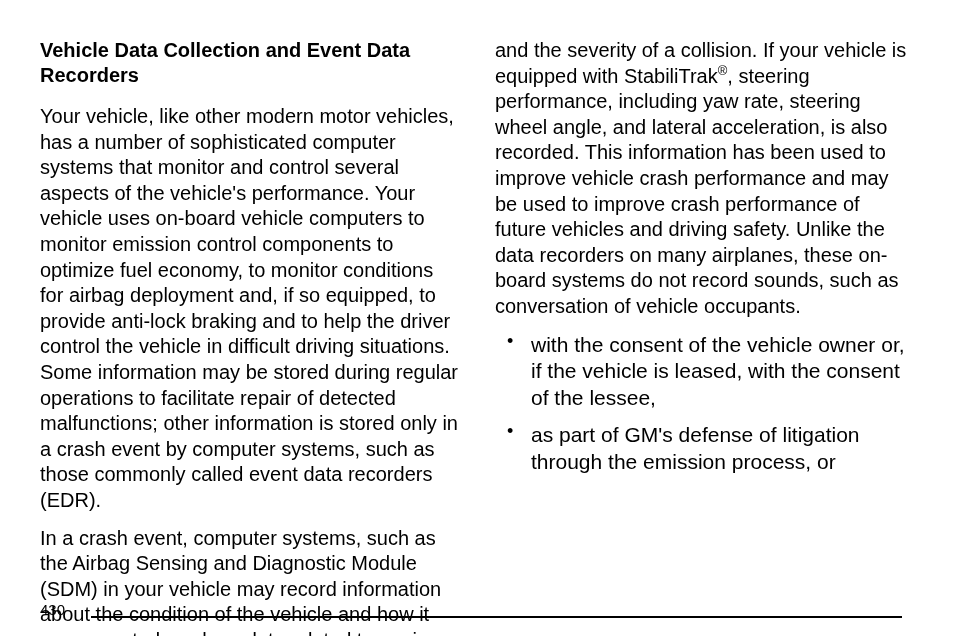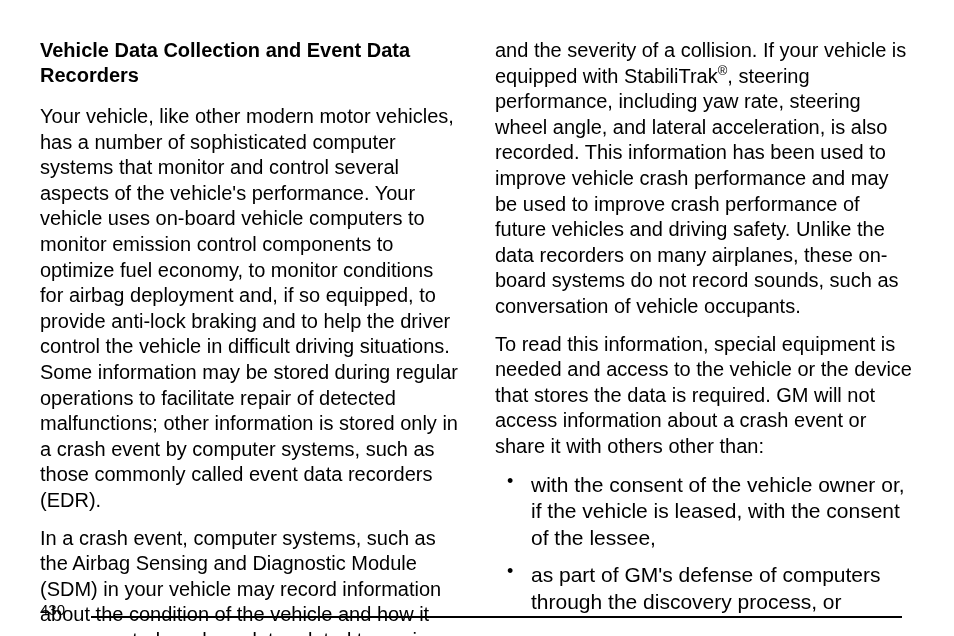--- a/index.html
+++ b/index.html
@@ -78,24 +78,23 @@
     <div class="col">
       <h2 class="title">Vehicle Data Collection and Event Data Recorders</h2>
       <p class="body">Your vehicle, like other modern motor vehicles, has a number of sophisticated computer systems that monitor and control several aspects of the vehicle's performance. Your vehicle uses on-board vehicle computers to monitor emission control components to optimize fuel economy, to monitor conditions for airbag deployment and, if so equipped, to provide anti-lock braking and to help the driver control the vehicle in difficult driving situations. Some information may be stored during regular operations to facilitate repair of detected malfunctions; other information is stored only in a crash event by computer systems, such as those commonly called event data recorders (EDR).</p>
       <p class="body">In a crash event, computer systems, such as the Airbag Sensing and Diagnostic Module (SDM) in your vehicle may record information about the condition of the vehicle and how it was operated, such as data related to engine speed, brake application, throttle position, vehicle speed, safety belt usage, airbag readiness, airbag performance,</p>
     </div>
 
     <div class="col">
       <p class="body">
         <span>and the severity of a collision. If your vehicle is equipped with StabiliTrak</span><span class="sup">®</span><span>, steering performance, including yaw rate, steering wheel angle, and lateral acceleration, is also recorded. This information has been used to improve vehicle crash performance and may be used to improve crash performance of future vehicles and driving safety. Unlike the data recorders on many airplanes, these on-board systems do not record sounds, such as conversation of vehicle occupants.</span>
       </p>
-      <p class="body">To read this information, special equipment is needed and access to the vehicle or the device that stores the data is required. GM will not access information about a crash event or share it with others other than:</p>
       <ul class="body">
         <li>with the consent of the vehicle owner or, if the vehicle is leased, with the consent of the lessee,</li>
-        <li>as part of GM's defense of computers through the discovery process, or</li>
+        <li>as part of GM's defense of litigation through the emission process, or</li>
       </ul>
     </div>
 
   </div>
 
   <div class="footer">
     <span class="page-num">430</span>
     <div class="rule"></div>
   </div>
 </div>

